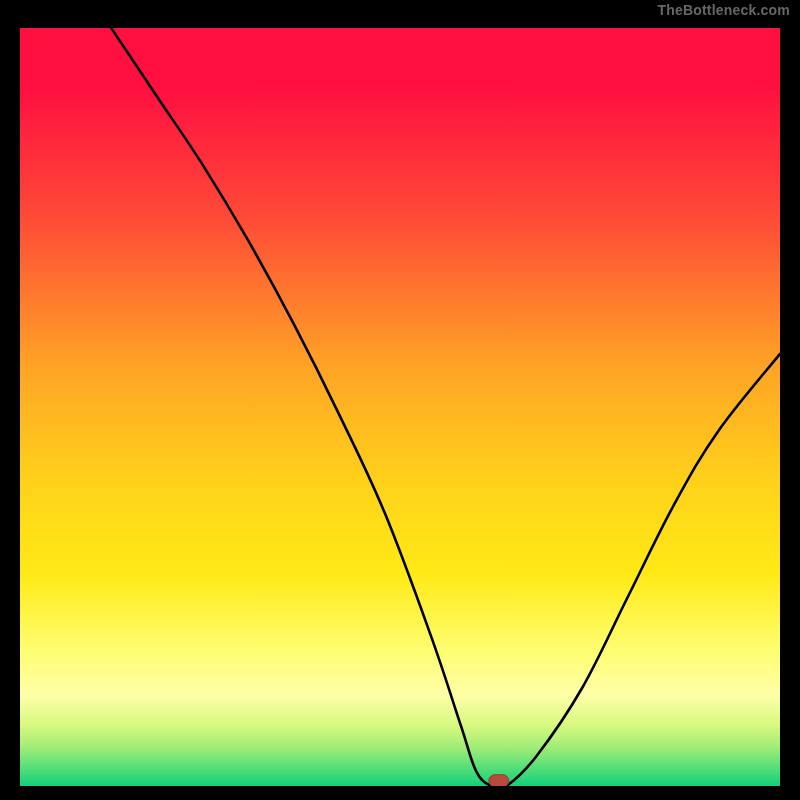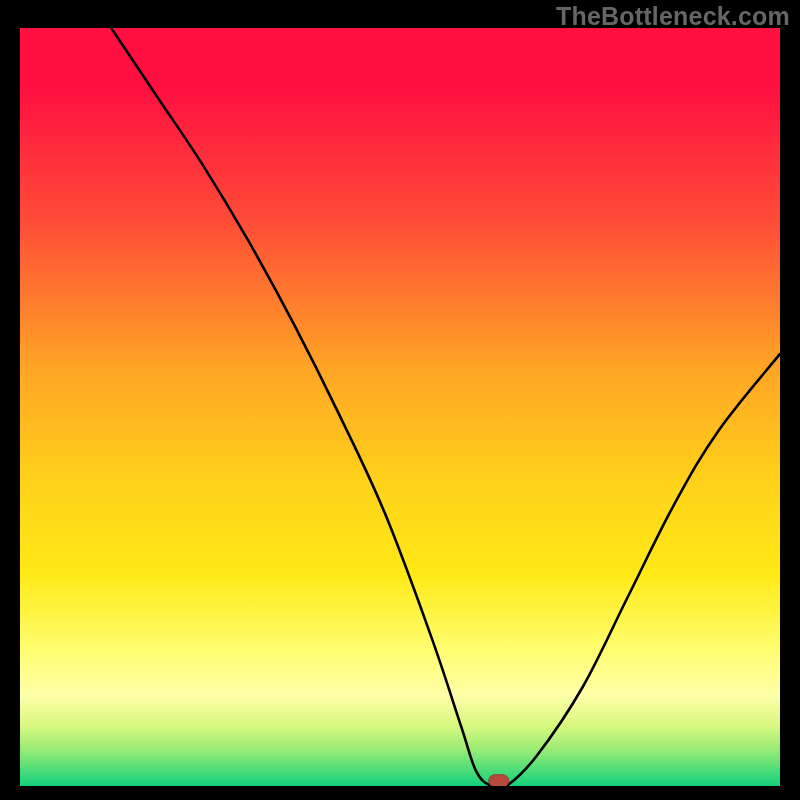--- a/index.html
+++ b/index.html
@@ -15,21 +15,21 @@
     position: relative;
     width: 800px;
     height: 800px;
     background: #000;
   }
   .watermark {
     position: absolute;
     top: 2px;
     right: 10px;
     color: #666;
-    font-size: 25px;
+    font-size: 14px;
     font-weight: 600;
     letter-spacing: 0.2px;
     z-index: 10;
   }
   .plot-area {
     position: absolute;
     left: 20px;
     top: 28px;
     width: 760px;
     height: 758px;

